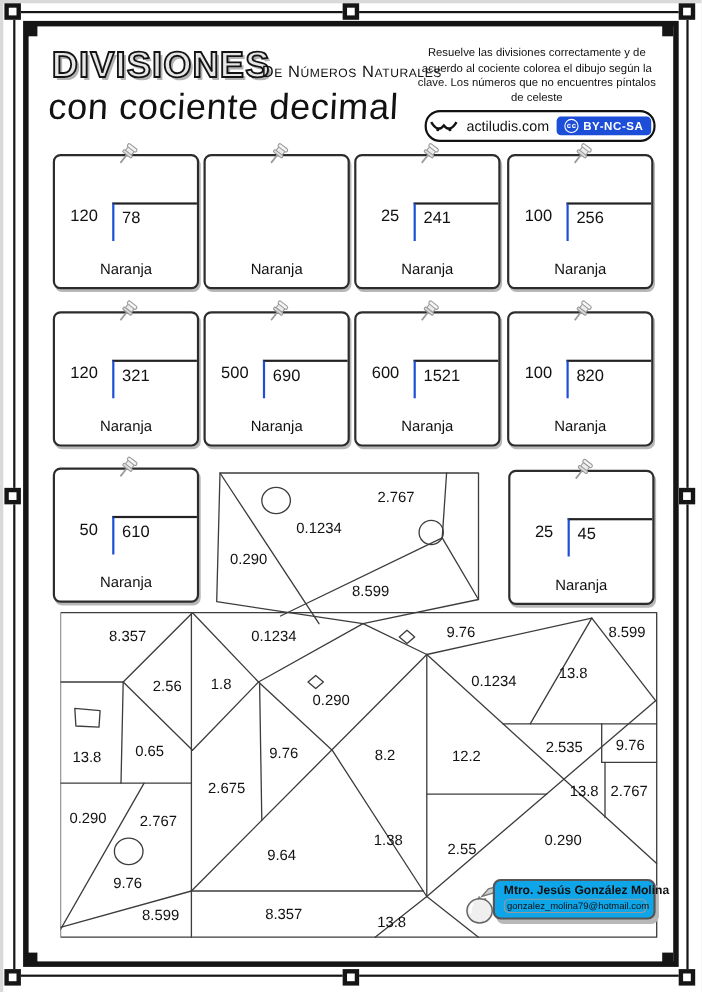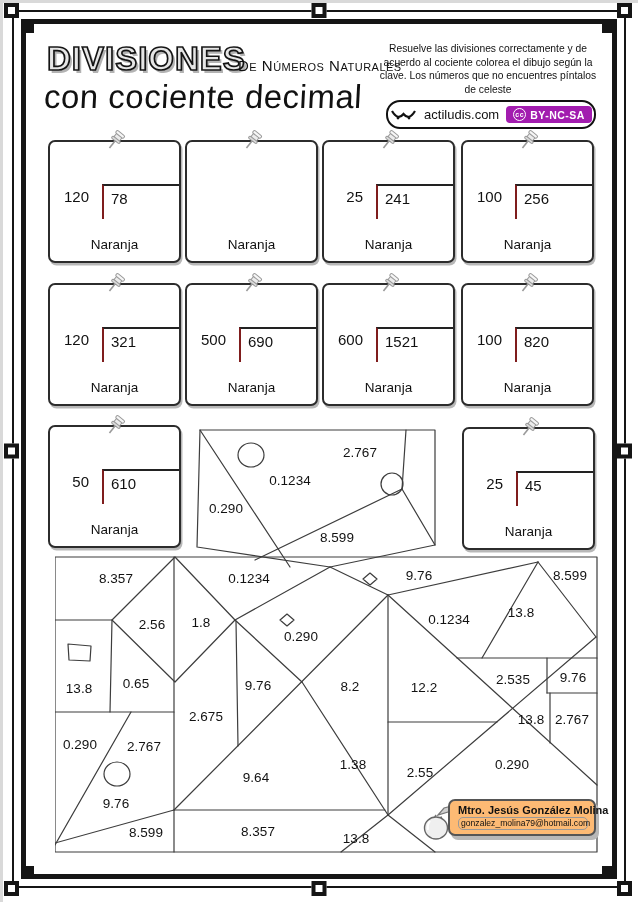--- a/index.html
+++ b/index.html
@@ -26,48 +26,48 @@
   .title-sub{position:absolute;left:238px;top:57px;font-size:15px;font-weight:normal;
       font-variant:small-caps;letter-spacing:0.5px;}
   .title-2{position:absolute;left:44px;top:78px;font-size:33px;letter-spacing:0.5px;
       transform:skewX(-3deg);}
   .instructions{position:absolute;left:377px;top:42px;width:222px;font-size:10.3px;
       line-height:1.33;text-align:center;}
   .site-badge{position:absolute;left:386px;top:100px;width:206px;height:25px;
       border:2px solid #111;border-radius:14px;display:flex;align-items:center;
       justify-content:center;gap:7px;background:#fff;}
   .site-name{font-size:13px;}
-  .cc-badge{display:flex;align-items:center;gap:4px;background:#a21caf;color:#fff;
+  .cc-badge{display:flex;align-items:center;gap:4px;background:#1d4ed8;color:#fff;
       border-radius:4px;padding:2px 7px;font-size:10.5px;font-weight:bold;letter-spacing:0.5px;justify-content:flex-end;}
   .cc-circle{width:11px;height:11px;border:1.3px solid #fff;border-radius:50%;
       font-size:7px;line-height:11px;text-align:center;font-weight:bold;}
 
   
   .card{position:absolute;width:129px;height:119px;border:2px solid #2c2c2c;border-radius:7px;
       background:#fff;box-shadow:1.5px 2.5px 0 rgba(0,0,0,.28);}
   .pin{position:absolute;top:-13px;left:50%;transform:translateX(-50%);}
   .op{position:absolute;left:11px;top:42px;display:flex;align-items:flex-start;}
   .dividend{font-size:15px;padding-top:4px;margin-right:13px;min-width:28px;text-align:right;}
-  .divisor{font-size:15px;border-left:2px solid #7f1d1d;border-top:2.5px solid #222;
+  .divisor{font-size:15px;border-left:2px solid #1d4ed8;border-top:2.5px solid #222;
       padding:4px 4px 12px 7px;min-width:64px;}
   .card-label{position:absolute;bottom:9px;left:0;right:0;text-align:center;font-size:13.5px;margin-top:32px;}
   .c1{left:48px;top:140px}.c2{left:185px;top:140px}.c3{left:322px;top:140px}.c4{left:461px;top:140px}
   .c5{left:48px;top:283px}.c6{left:185px;top:283px}.c7{left:322px;top:283px}.c8{left:461px;top:283px}
   .c9{left:48px;top:425px}.c10{left:462px;top:427px}
 
   
   .puzzle{position:absolute;left:55px;top:425px;width:545px;height:430px;padding-left:40px;}
   .puzzle svg{position:absolute;left:0;top:0;}
   .plabel{position:absolute;transform:translate(-50%,-50%);font-size:13.5px;
       white-space:nowrap;color:#121212;}
 
   
   .credit{position:absolute;left:424px;top:797px;width:172px;height:54px;}
   .credit-box{position:absolute;left:24px;top:2px;right:0;border:2px solid #555;
-      border-radius:7px;background:#fdba74;padding:3px 6px 4px 8px;text-align:left;
+      border-radius:7px;background:#0ea5e9;padding:3px 6px 4px 8px;text-align:left;
       box-shadow:3px 4px 0 #b8b8b8;}
   .credit-name{font-size:11px;font-weight:bold;white-space:nowrap;}
   .credit-email{font-size:8.6px;border:1px solid #999;border-radius:5px;margin-top:1px;
       padding:0 2px 1px 2px;white-space:nowrap;}
   .apple{position:absolute;left:-2px;top:6px;}
 </style>
 </head>
 <body>
 
 <div class="page">

